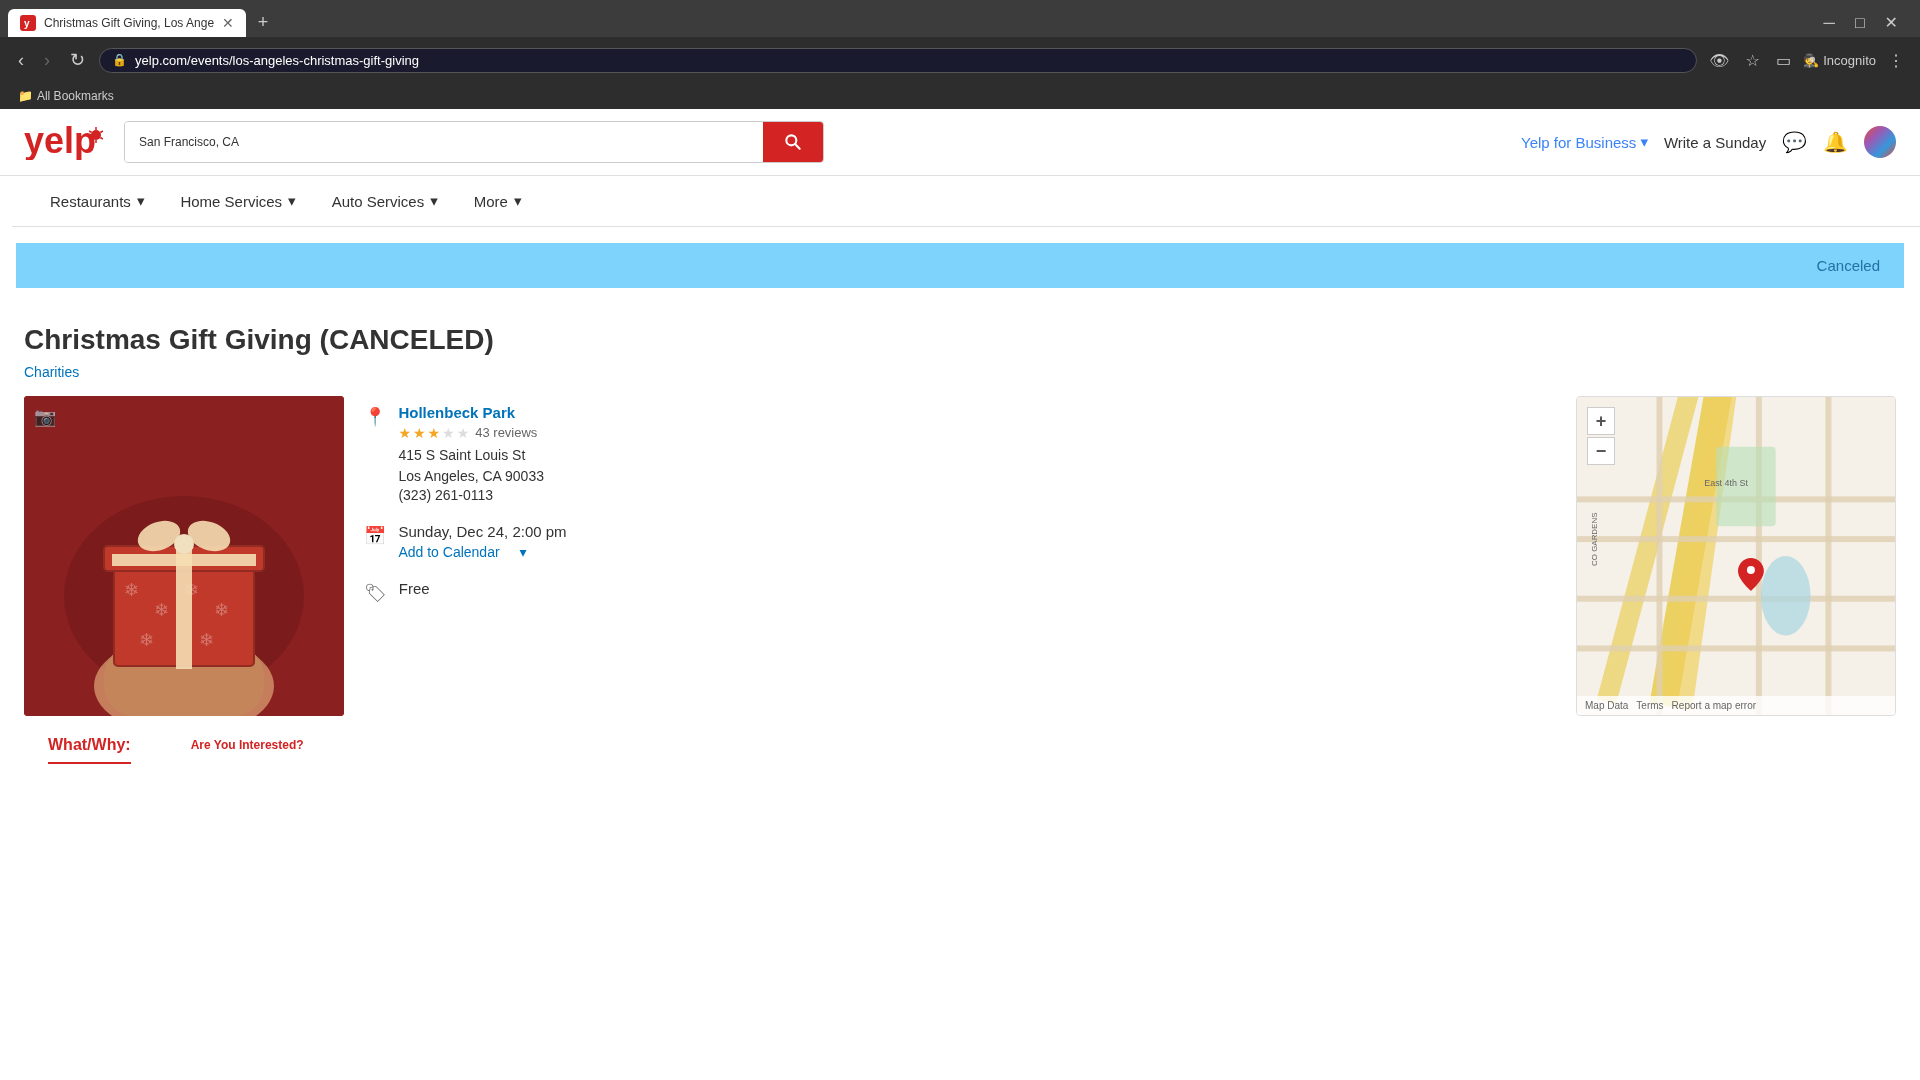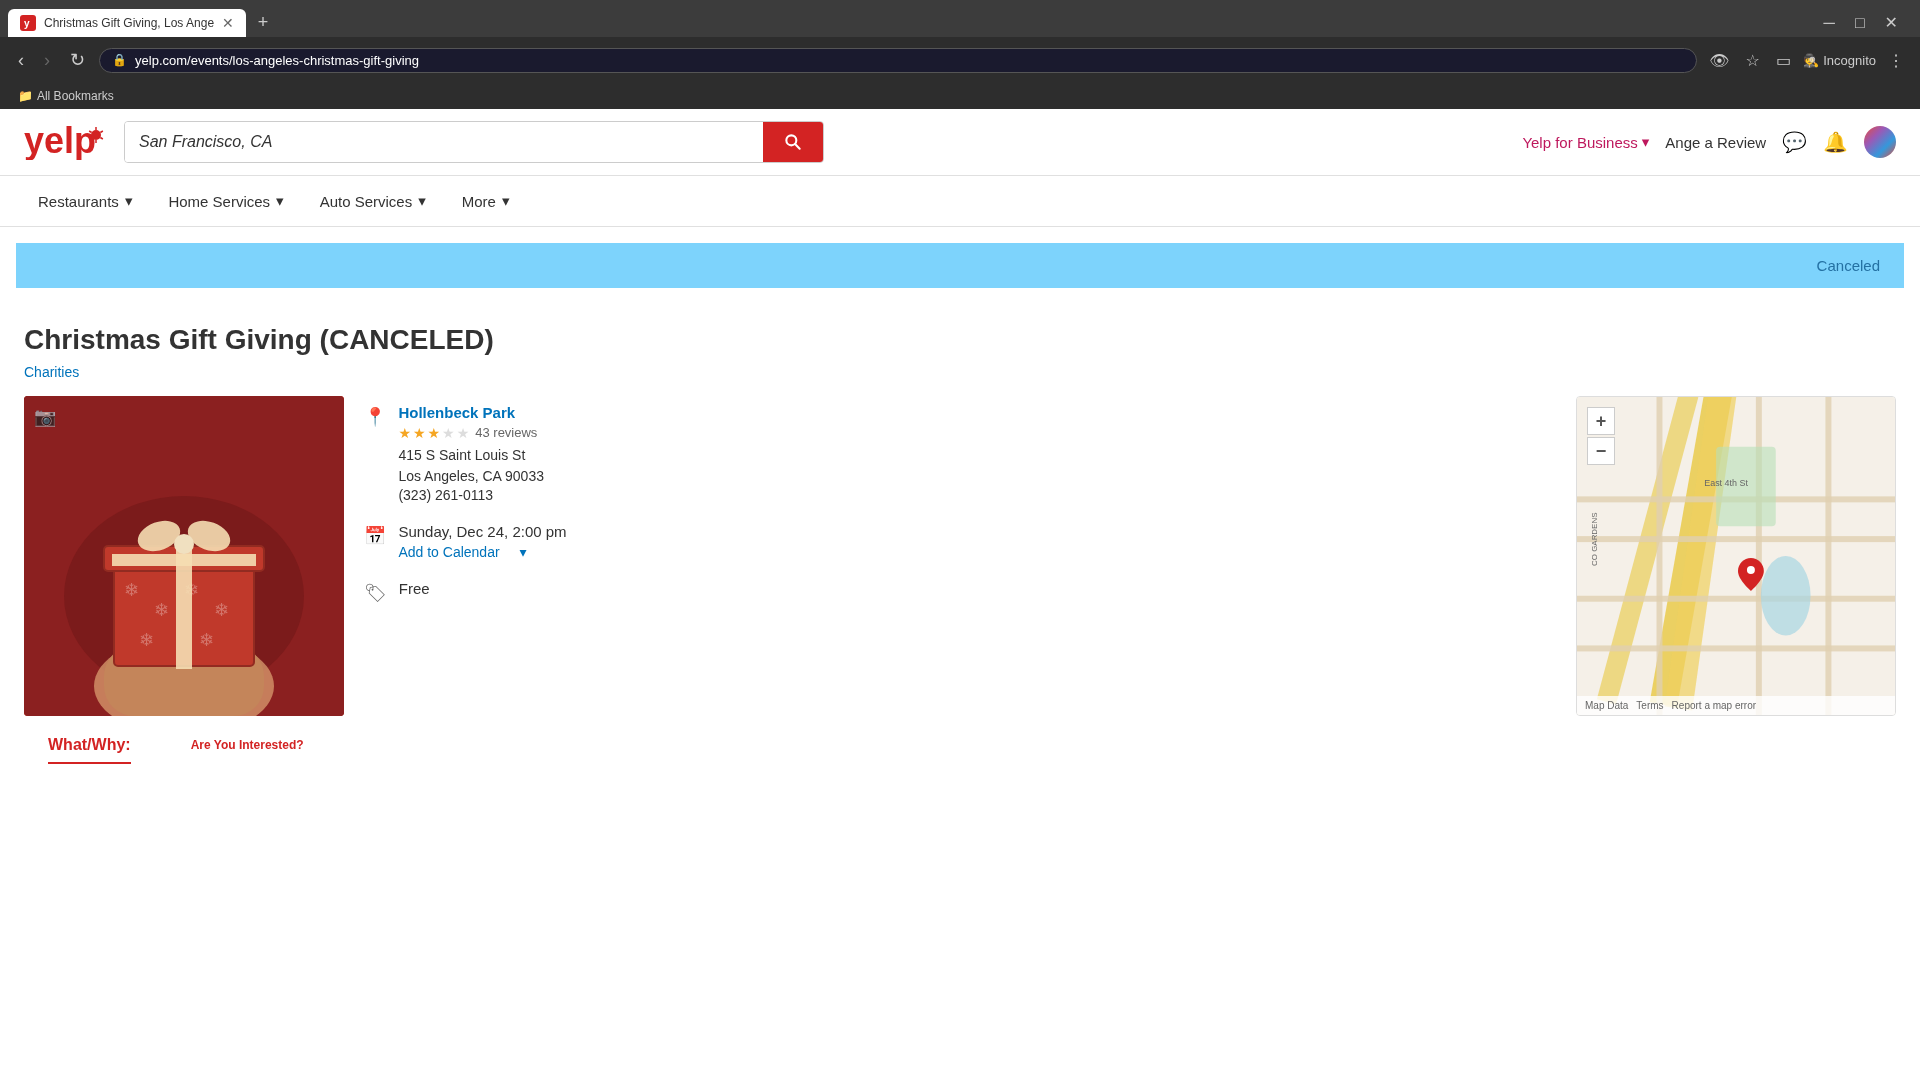--- a/index.html
+++ b/index.html
@@ -28,29 +28,29 @@
     .bookmarks-bar { background: #2d2d2d; padding: 4px 12px; display: flex; align-items: center; gap: 4px; }
     .bookmarks-item { color: #ccc; font-size: 12px; cursor: pointer; padding: 2px 6px; display: flex; align-items: center; gap: 4px; }
 
     
     .yelp-page { background: #fff; min-height: 840px; }
     .yelp-header { border-bottom: 1px solid #e0e0e0; padding: 12px 24px; display: flex; align-items: center; gap: 20px; }
     .yelp-logo { display: flex; align-items: center; }
     .yelp-logo svg { width: 80px; height: 35px; }
     .yelp-search-bar { display: flex; flex: 1; max-width: 700px; border: 1px solid #ccc; border-radius: 4px; overflow: hidden; }
     .yelp-search-what { flex: 1; padding: 10px 14px; border: none; outline: none; font-size: 14px; color: #999; border-right: 1px solid #ccc; }
-    .yelp-search-where { flex: 1; padding: 10px 14px; border: none; outline: none; font-size: 16px; color: #333; font-style: italic; }
+    .yelp-search-where { flex: 1; padding: 10px 14px; border: none; outline: none; font-size: 12px; color: #333; }
     .yelp-search-btn { background: #d32323; border: none; padding: 10px 20px; cursor: pointer; display: flex; align-items: center; justify-content: center; }
     .yelp-search-btn svg { width: 20px; height: 20px; fill: white; }
     .yelp-header-right { display: flex; align-items: center; gap: 16px; margin-left: auto; }
-    .yelp-for-business { font-size: 15px; color: #be185d; font-weight: 500; cursor: pointer; display: flex; align-items: center; gap: 4px; }
+    .yelp-for-business { font-size: 15px; color: #3b82f6; font-weight: 500; cursor: pointer; display: flex; align-items: center; gap: 4px; }
     .yelp-write-review { font-size: 15px; color: #333; font-weight: 500; cursor: pointer; }
     .yelp-header-icon { color: #333; font-size: 20px; cursor: pointer; }
 
-    .yelp-nav { display: flex; align-items: center; padding: 0 20px; border-bottom: 1px solid #e0e0e0; background: #fff; }
+    .yelp-nav { display: flex; align-items: center; padding: 0 20px; border-bottom: 1px solid #e0e0e0; background: #fff; margin-left: 12px; }
     .yelp-nav-item { padding: 16px 18px; font-size: 15px; color: #333; cursor: pointer; display: flex; align-items: center; gap: 6px; font-weight: 500; }
 
     
     .status-banner { background: #7dd3fc; padding: 14px 24px; margin: 16px; text-align: right; }
     .status-banner-text { color: #2471a3; font-size: 15px; }
 
     
     .event-content { padding: 20px 24px; }
     .event-title { font-size: 28px; font-weight: 700; color: #333; margin-bottom: 8px; }
     .event-category { color: #0073bb; font-size: 14px; cursor: pointer; margin-bottom: 16px; }
@@ -174,21 +174,21 @@
         </svg>
       </button>
     </div>
 
     <div class="yelp-header-right">
       <div class="yelp-for-business">
         <span>Yelp for Business</span>
         <span>▾</span>
       </div>
       <div class="yelp-write-review">
-        <span>Ange a Review</span>
+        <span>Write a Sunday</span>
       </div>
       <span class="yelp-header-icon">💬</span>
       <span class="yelp-header-icon">🔔</span>
       <div class="yelp-header-icon" style="width:32px;height:32px;border-radius:50%;background:linear-gradient(135deg,#e74c3c,#9b59b6,#3498db,#e74c3c);display:flex;align-items:center;justify-content:center;"></div>
     </div>
   </div>
 
   <div class="yelp-nav">
     <div class="yelp-nav-item">
       <span>Restaurants</span>

